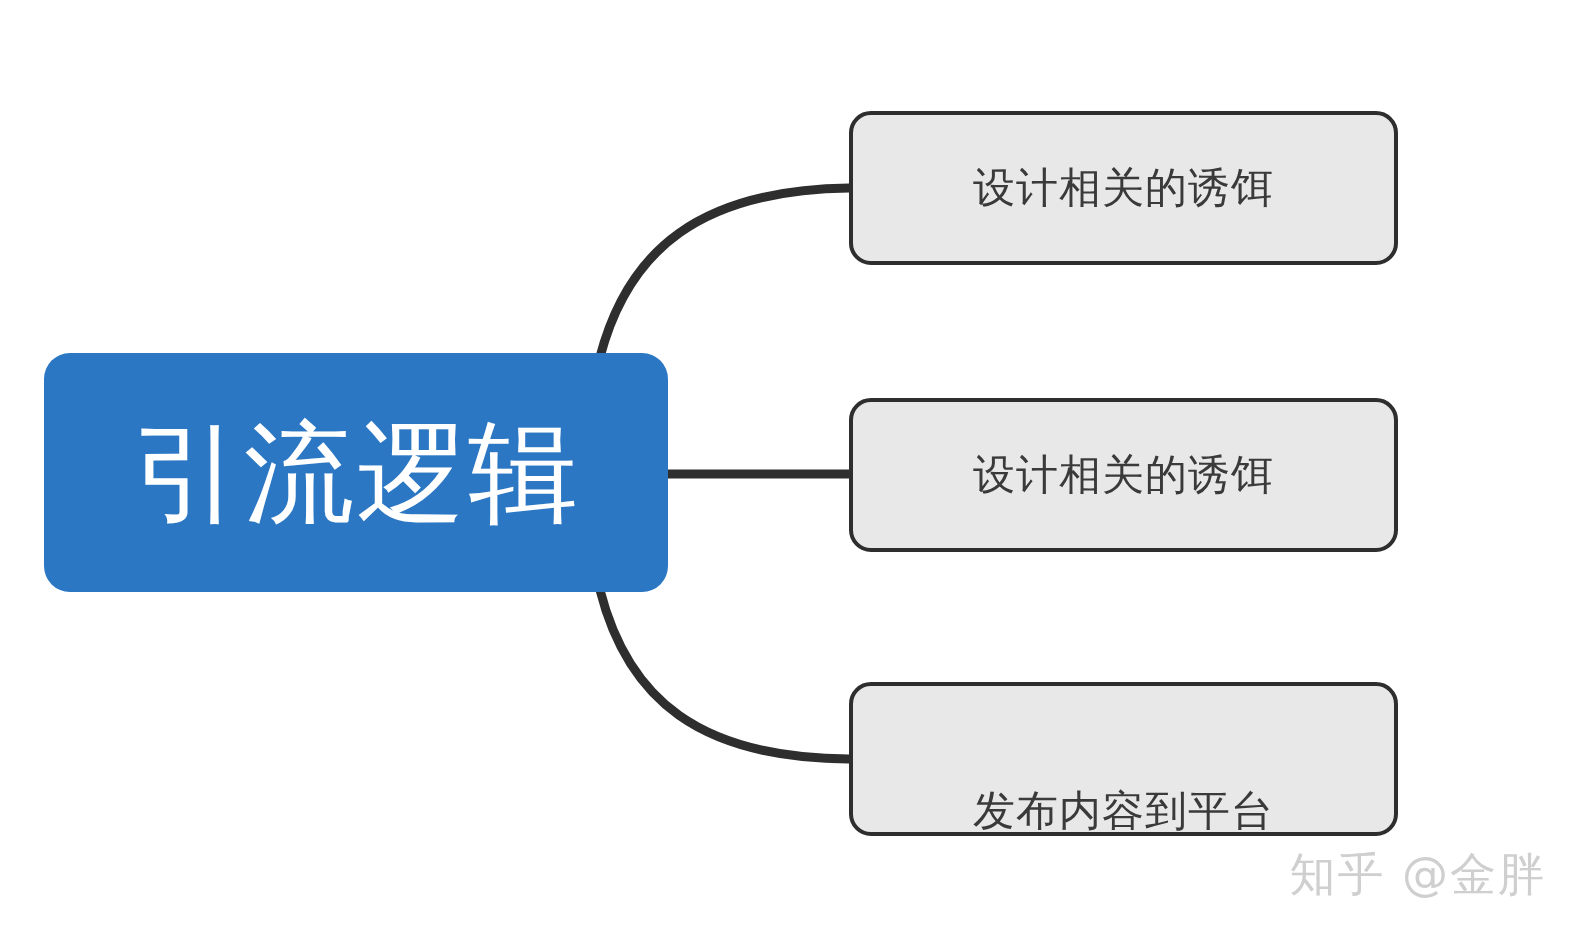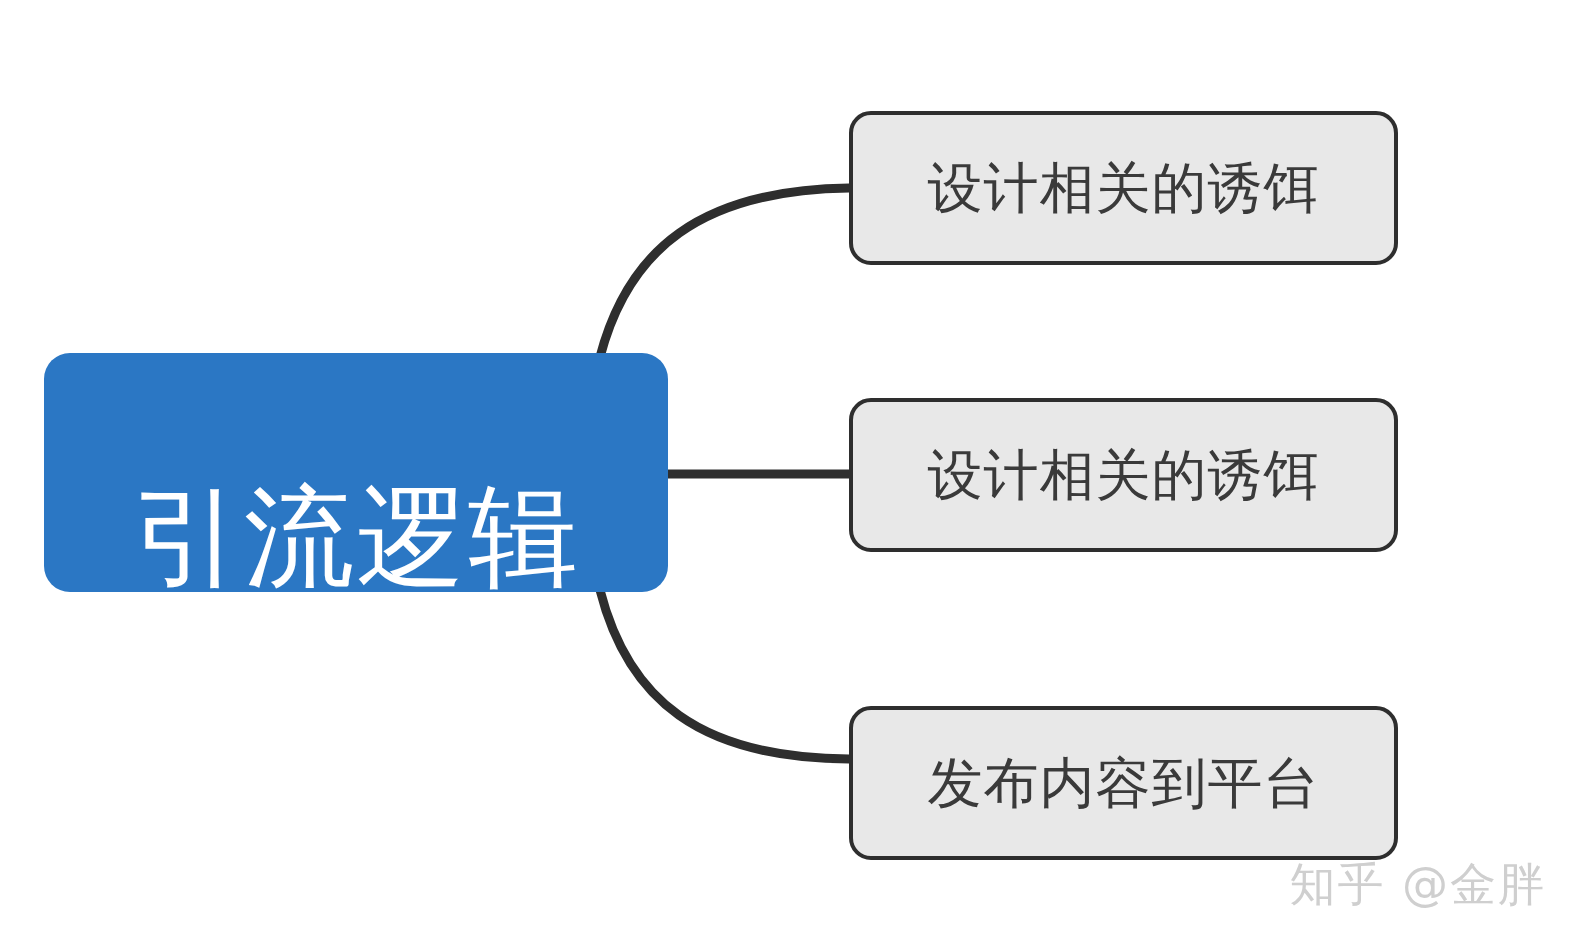--- a/index.html
+++ b/index.html
@@ -39,48 +39,47 @@
     top: 353px;
     width: 624px;
     height: 239px;
     background: #2b77c4;
     border-radius: 26px;
     color: #ffffff;
     font-size: 110px;
     line-height: 1;
     letter-spacing: 2px;
     font-weight: 400;
-    align-items: flex-end;
   }
   .node-branch {
     left: 849px;
     width: 549px;
     height: 154px;
     background: #e8e8e8;
     border: 4px solid #2e2e2e;
     border-radius: 22px;
     color: #3a3a3a;
-    font-size: 55px;
+    font-size: 42px;
     line-height: 1;
     letter-spacing: 1px;
     font-weight: 400;
   }
   .node-branch-1 { top: 111px; }
   .node-branch-2 { top: 398px; }
-  .node-branch-3 { top: 706px; }
+  .node-branch-3 { top: 682px; align-items: flex-end; }
 
   .node-label {
     display: block;
     white-space: nowrap;
   }
 
   .watermark {
     position: absolute;
     right: 26px;
-    bottom: 32px;
+    bottom: 42px;
     color: #cfcfcf;
     font-size: 46px;
     line-height: 1;
     white-space: nowrap;
     letter-spacing: 2px;
     user-select: none;
   }
 </style>
 </head>
 <body>

